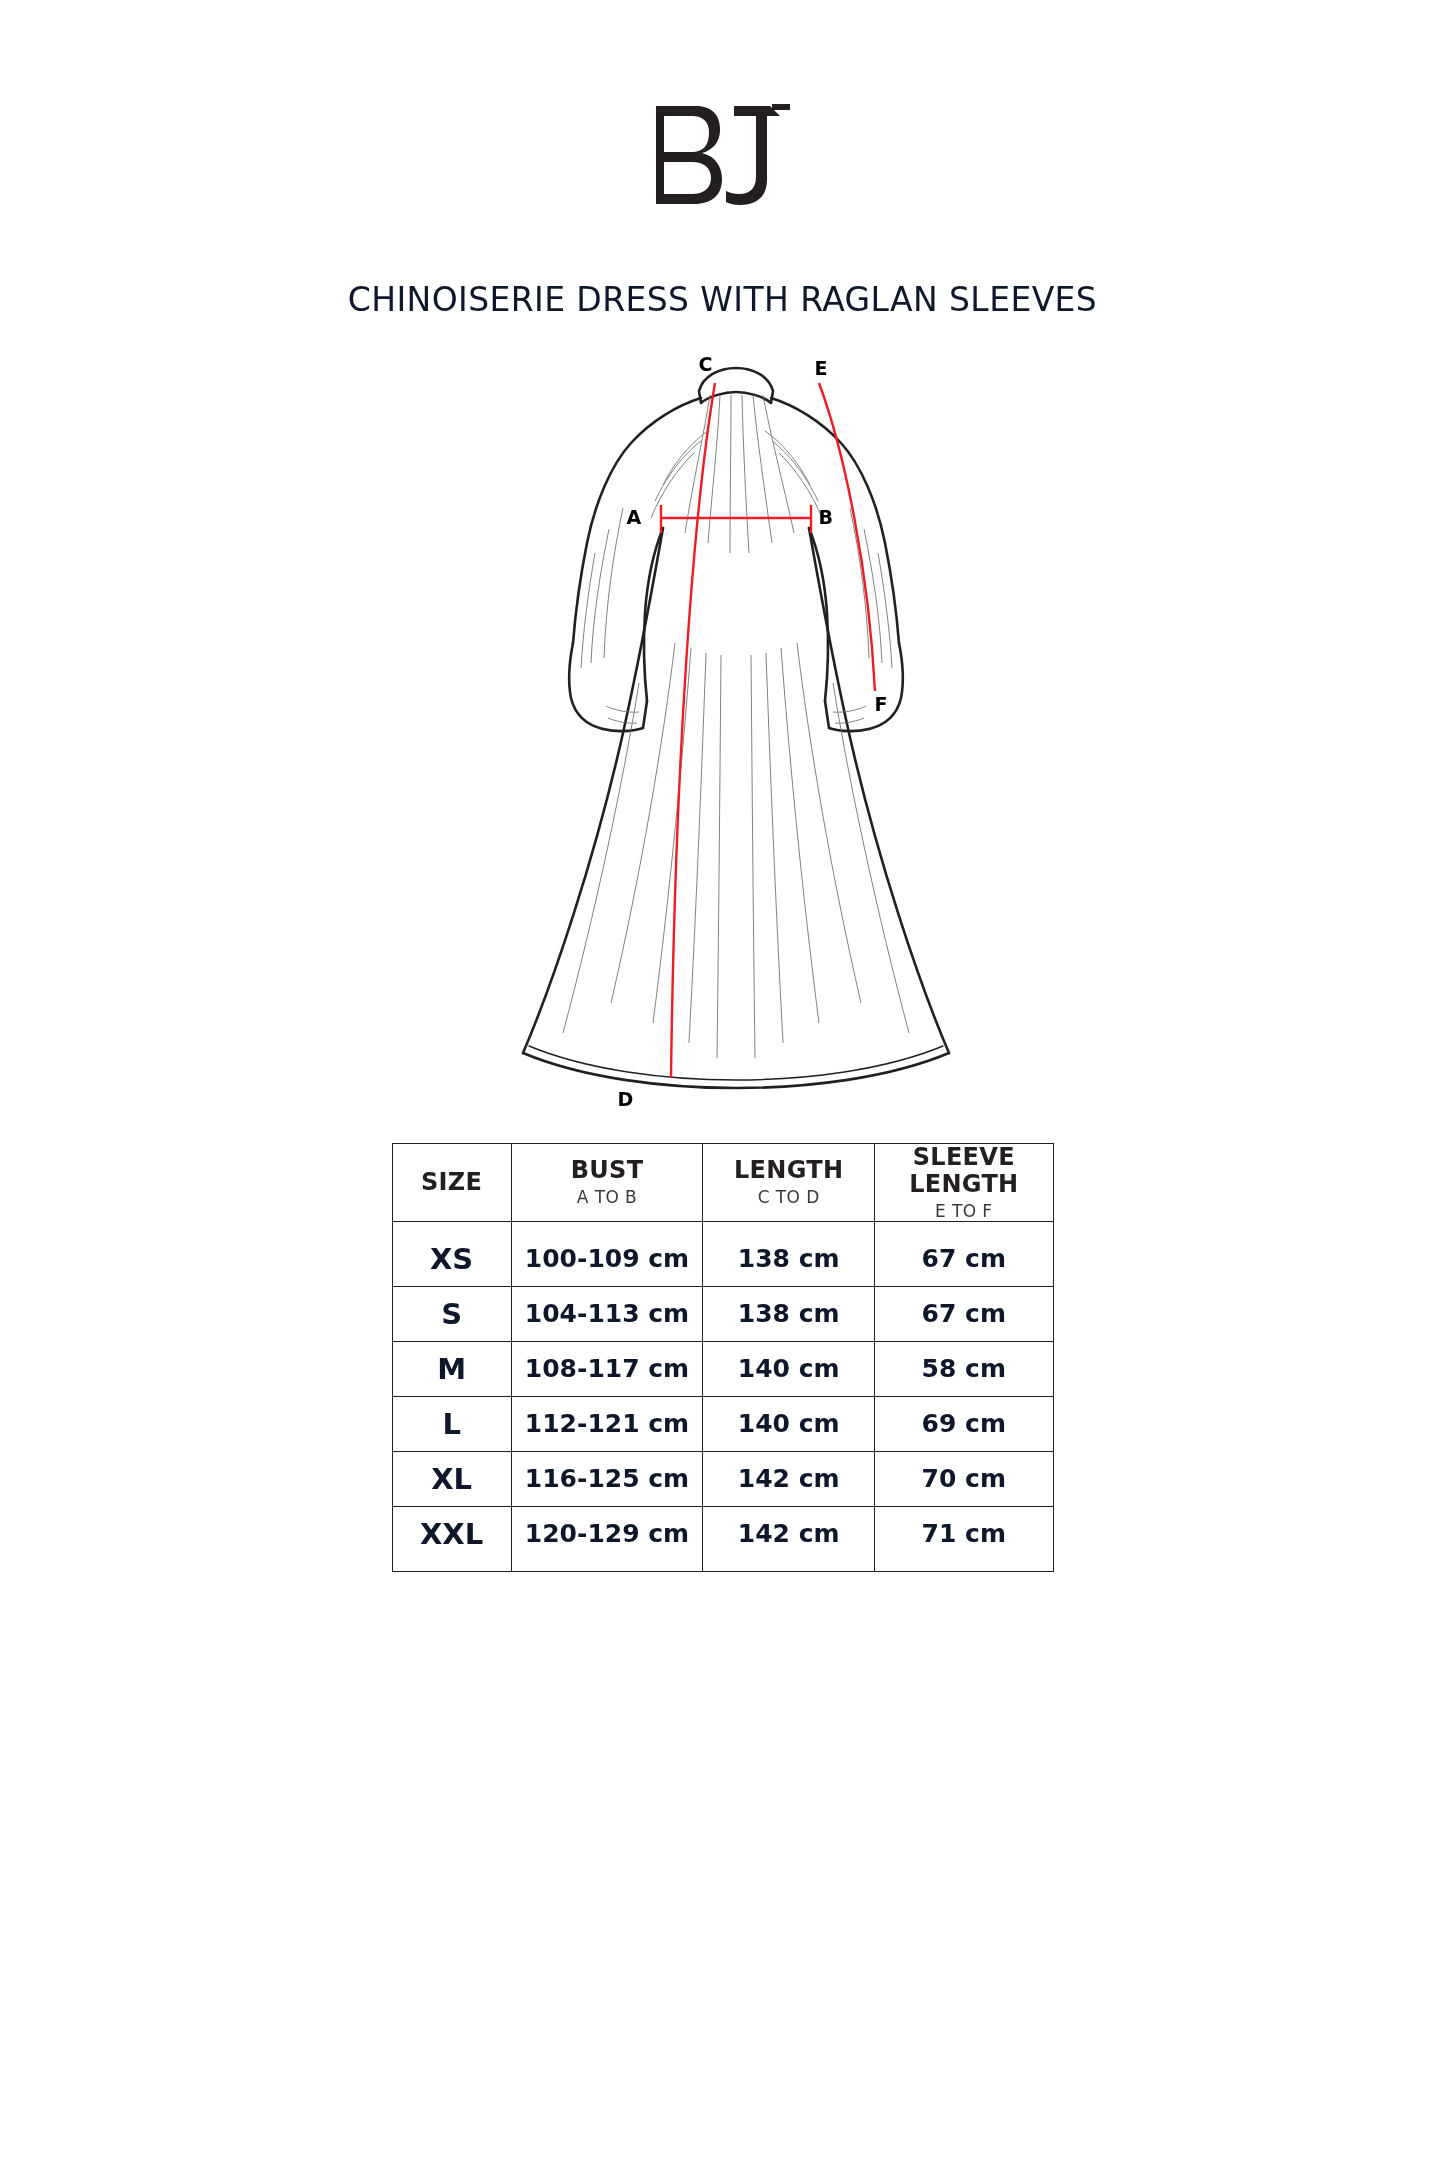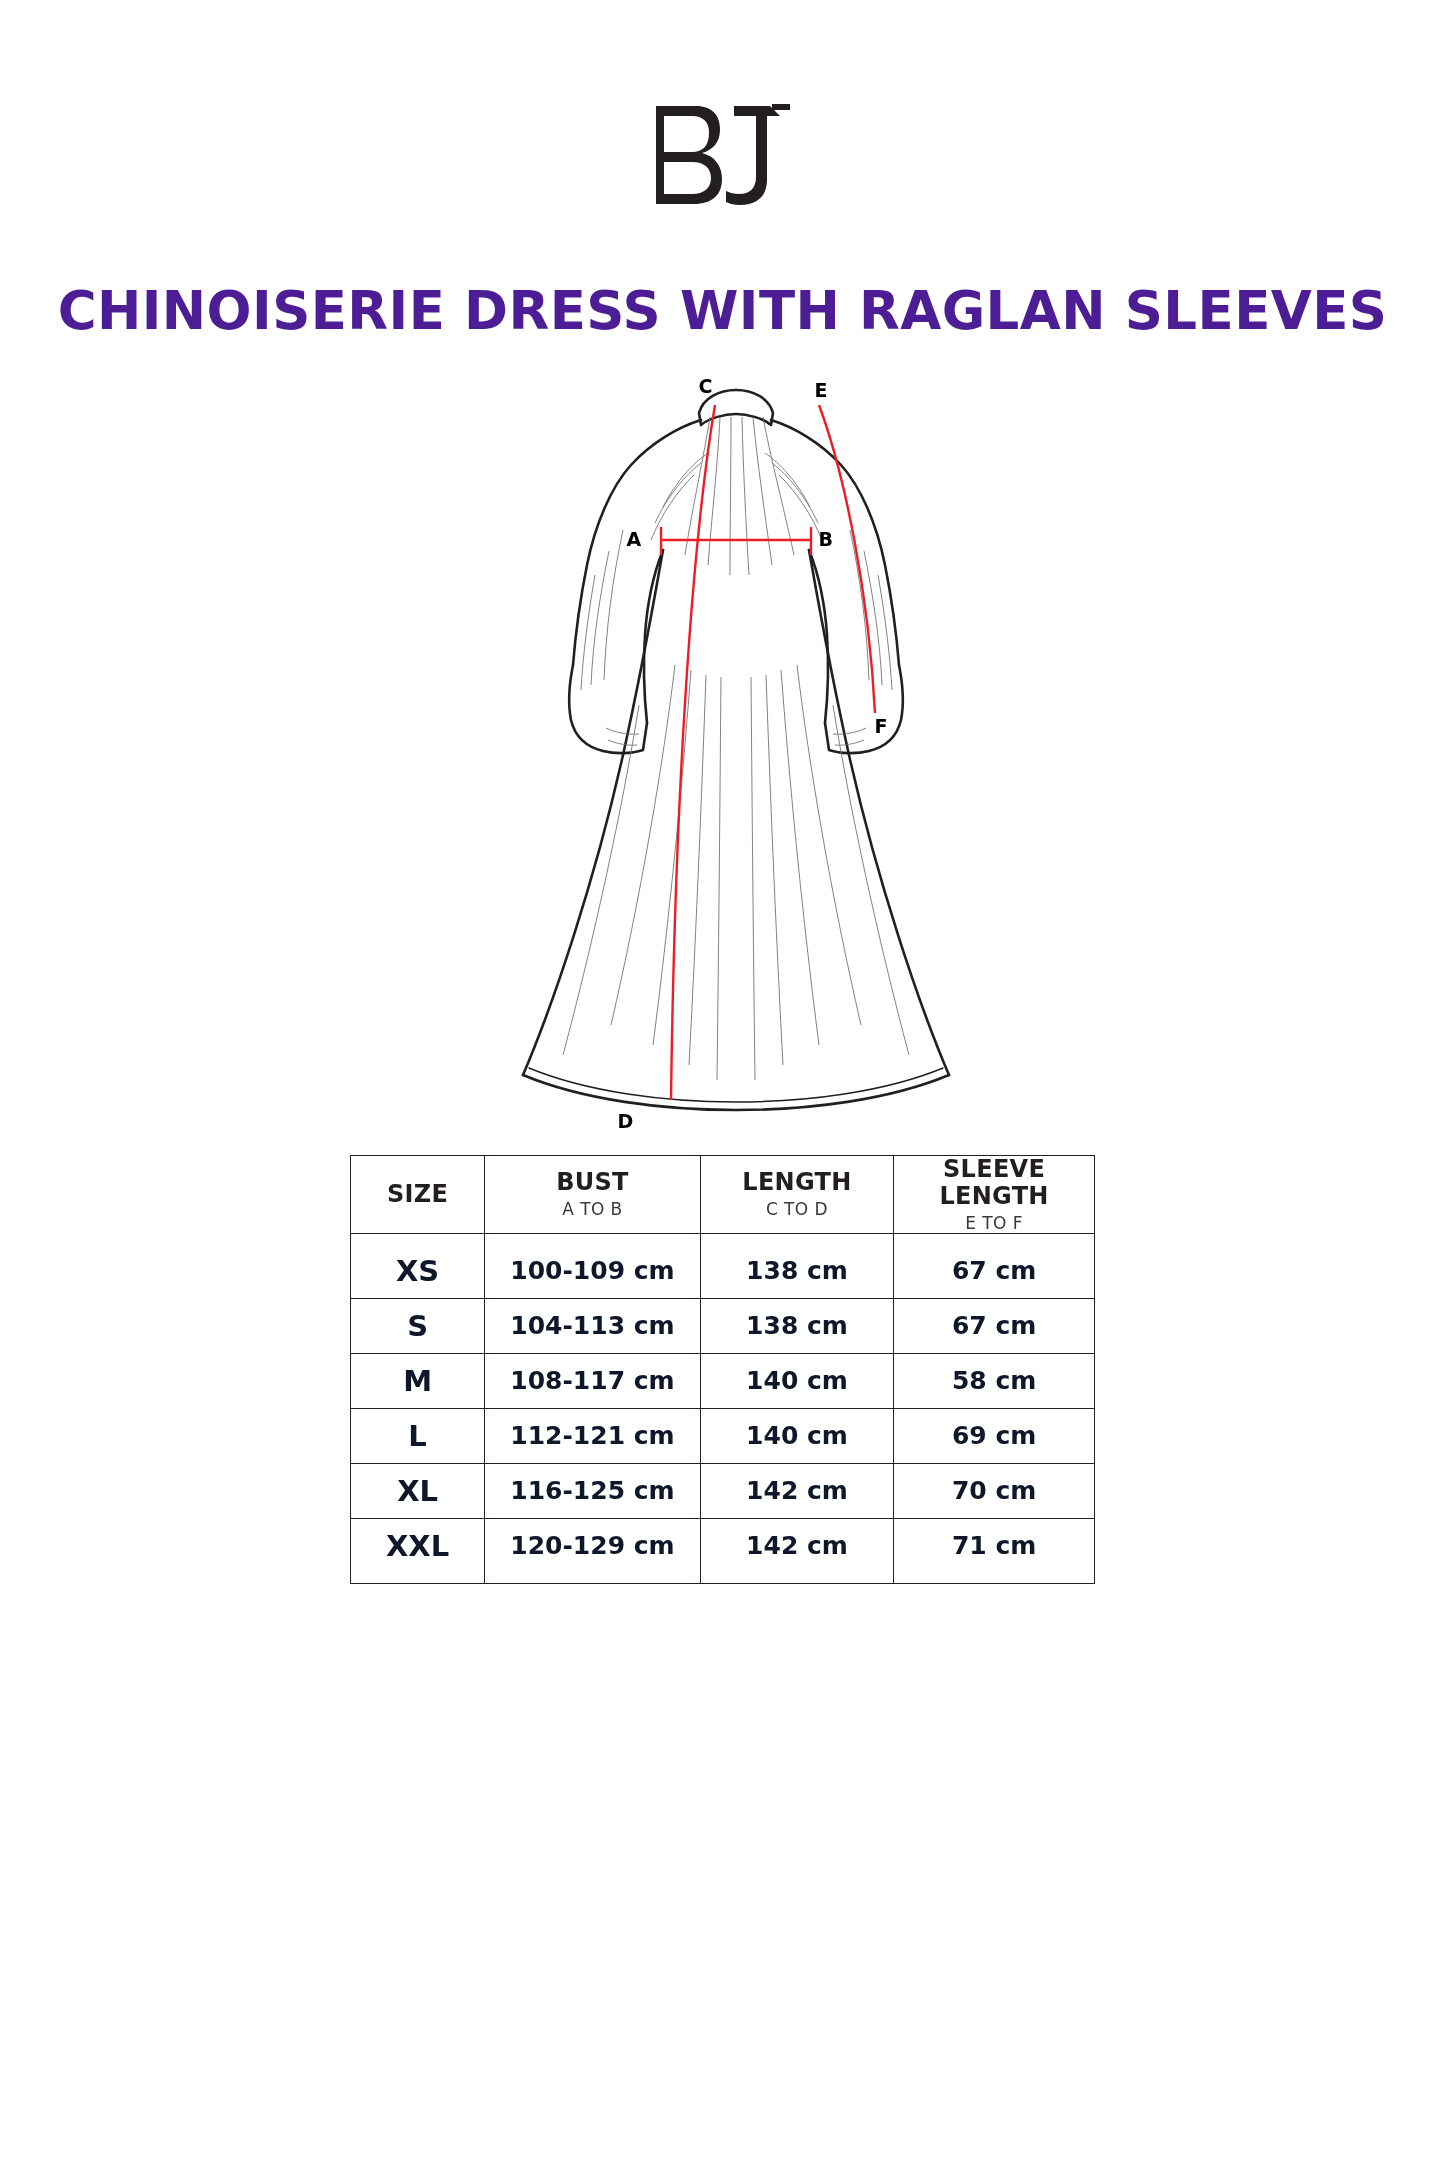--- a/index.html
+++ b/index.html
@@ -31,24 +31,24 @@
     height: 110px;
     display: flex;
     align-items: center;
     justify-content: center;
   }
   .logo-svg { display: block; }
 
   
   .title {
     margin-top: 70px;
-    font-size: 53px;
-    font-weight: bold;
+    font-size: 33px;
+    font-weight: normal;
     letter-spacing: 0.4px;
-    color: #4c1d95;
+    color: #0f172a;
     text-align: center;
     font-family: "DejaVu Sans", sans-serif;
   }
 
   
   .illustration {
     margin-top: 24px;
     width: 1000px;
     height: 770px;
     position: relative;
@@ -58,22 +58,22 @@
   .pt-label {
     position: absolute;
     font-size: 19px;
     font-weight: bold;
     color: #000;
     font-family: "DejaVu Sans", sans-serif;
   }
 
   
   .table-wrap {
-    margin-top: 20px;
-    width: 745px;
+    margin-top: 30px;
+    width: 662px;
   }
   table.size-table {
     border-collapse: collapse;
     width: 100%;
     table-layout: fixed;
   }
   table.size-table td, table.size-table th {
     border: 1px solid #231f20;
     text-align: center;
     padding: 0;

